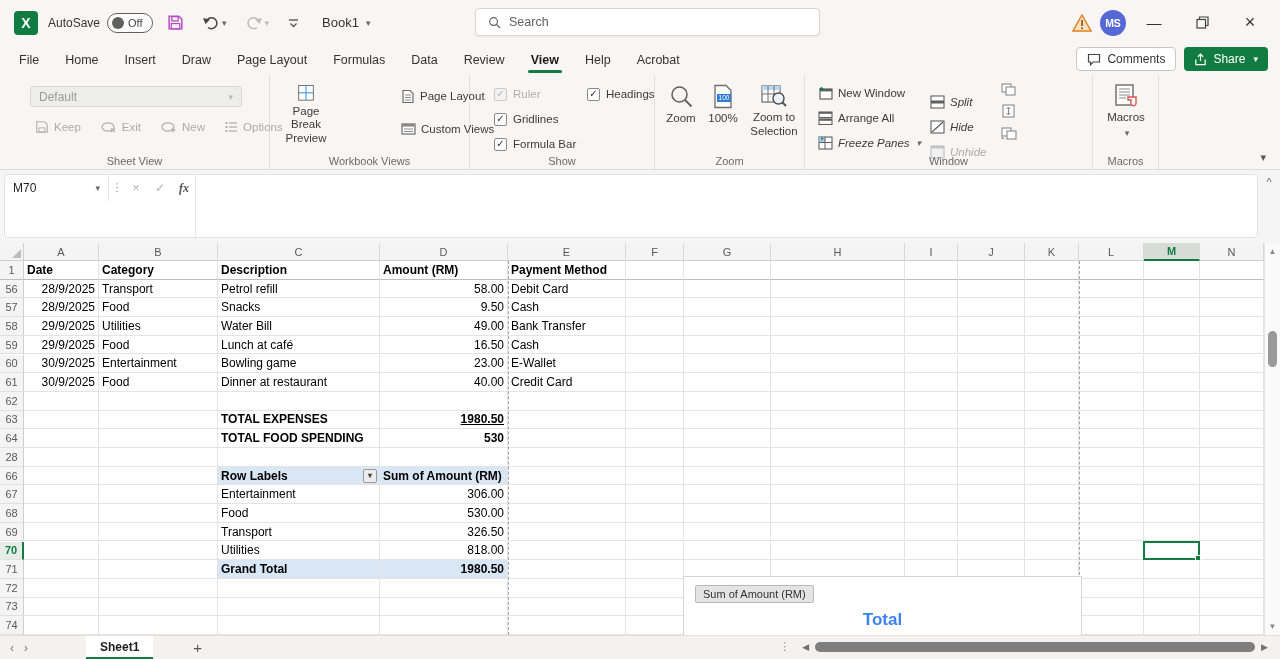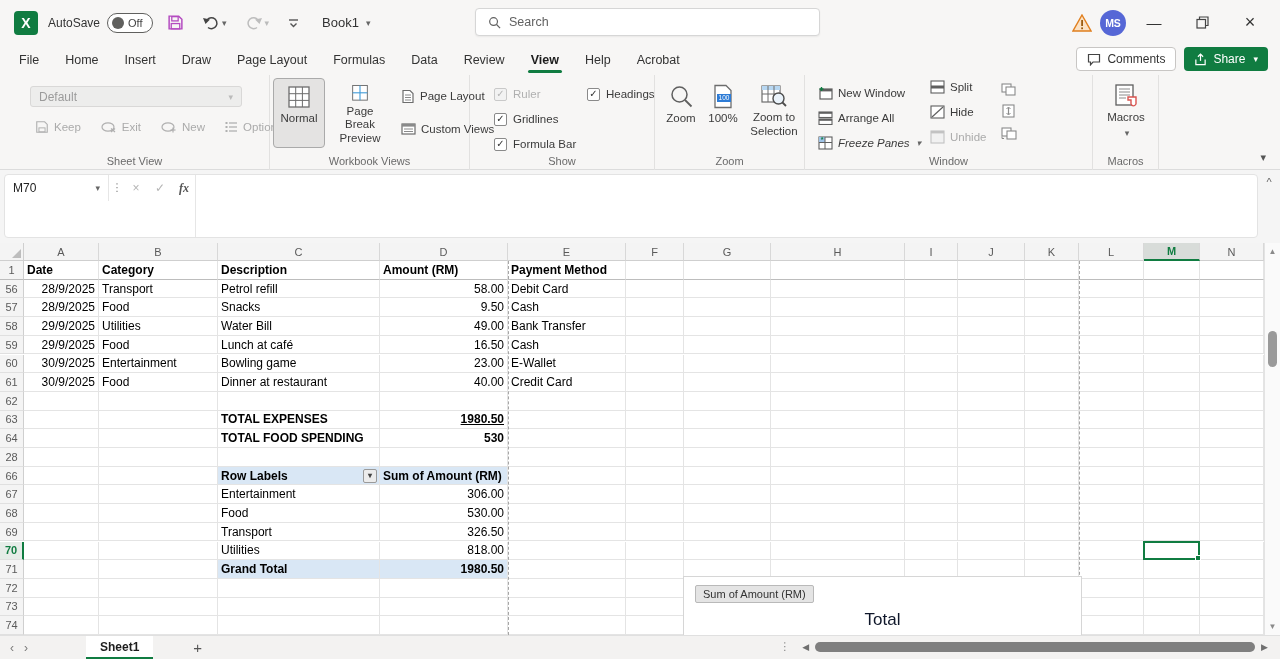--- a/index.html
+++ b/index.html
@@ -76,21 +76,21 @@
   .g-cell.u .cell-text { text-decoration:underline; }
   .g-cell.p { background:#d9e7f5; }
   .pivot-dd { position:absolute; right:2px; top:2px; width:14px; height:14px; background:#ececec; border:1px solid #9a9a9a; border-radius:2px; font-size:8px; color:#444; display:flex; align-items:center; justify-content:center; }
   .page-break { position:absolute; top:18px; width:0; border-left:1px dashed #a6a6a6; }
   .sel-box { position:absolute; border:2px solid #107C41; background:transparent; }
   .sel-handle { position:absolute; right:-3px; bottom:-3px; width:6px; height:6px; background:#107C41; border:1px solid #fff; }
 
   
   .chart { position:absolute; left:683px; top:333px; width:399px; height:242px; background:#fff; border:1px solid #d6d6d6; }
   .field-btn { position:absolute; background:#e4e4e4; border:1px solid #b9b9b9; border-radius:2px; font-size:11px; color:#333; padding:2px 7px; display:flex; align-items:center; gap:5px; }
-  .chart-title { position:absolute; left:0; right:0; top:33px; text-align:center; font-size:17px; color:#0f172a; }
+  .chart-title { position:absolute; left:0; right:0; top:33px; text-align:center; font-size:17px; color:#3b82f6;font-weight:bold; }
   .ytick { position:absolute; font-size:11px; color:#595959; text-align:right; width:50px; }
   .gline { position:absolute; height:1px; background:#e3e3e3; }
 
   
   .vscroll { position:absolute; right:0; top:243px; width:16px; height:392px; background:#fafafa; border-left:1px solid #e3e3e3; }
   .vs-arrow { position:absolute; left:0; width:15px; text-align:center; font-size:8px; color:#8a8a8a; }
   .vs-thumb { position:absolute; left:3px; width:9px; background:#9a9a9a; border-radius:5px; }
   .tabbar { position:absolute; left:0; top:635px; width:1280px; height:24px; background:#f3f2f1; border-top:1px solid #e0e0e0; display:flex; align-items:center; }
   .sheetnav { font-size:12px; color:#7a7a7a; padding:0 10px; }
   .sheet-tab { height:23px; background:#fff; display:flex; align-items:center; padding:0 14px; margin-left:48px; font-size:12px; font-weight:bold; color:#1d1d1d; border-bottom:2.5px solid #107C41; }
@@ -249,30 +249,20 @@
             <rect x="0.5" y="9" width="2" height="2" fill="#b0b0b0"></rect>
           </svg>
         <span>Options</span>
       </div>
     </div>
     <div class="rgroup-label">Sheet View</div>
   </div>
 
   <div class="rgroup" style="width:200px;">
     <div style="position:absolute; left:3px; top:3px; display:flex; gap:2px;">
-      <div class="bigbtn selected" style="width:52px; height:70px;">
-        <svg width="24" height="24" viewBox="0 0 24 24">
-            <rect x="2" y="2" width="20" height="20" fill="#fff" stroke="#6d6d6d" stroke-width="1.3"></rect>
-            <line x1="8.7" y1="2" x2="8.7" y2="22" stroke="#6d6d6d"></line>
-            <line x1="15.4" y1="2" x2="15.4" y2="22" stroke="#6d6d6d"></line>
-            <line x1="2" y1="8.7" x2="22" y2="8.7" stroke="#6d6d6d"></line>
-            <line x1="2" y1="15.4" x2="22" y2="15.4" stroke="#6d6d6d"></line>
-          </svg>
-        <span>Normal</span>
-      </div>
       <div class="bigbtn" style="width:66px; height:70px;">
         <svg width="24" height="24" viewBox="0 0 24 24">
             <rect x="2" y="2" width="20" height="20" fill="#fff" stroke="#6d6d6d" stroke-width="1.3"></rect>
             <line x1="12" y1="2" x2="12" y2="22" stroke="#3f9bd8" stroke-width="1.5"></line>
             <line x1="2" y1="12" x2="22" y2="12" stroke="#3f9bd8" stroke-width="1.5"></line>
           </svg>
         <span>Page Break Preview</span>
       </div>
     </div>
     <div style="position:absolute; left:128px; top:10px;">
@@ -380,21 +370,21 @@
             <rect x="1" y="1" width="13" height="12" fill="#fff" stroke="#5f5f5f" stroke-width="1.1"></rect>
             <rect x="1" y="1" width="6" height="5.5" fill="#9fc4e8"></rect>
             <line x1="7" y1="1" x2="7" y2="13" stroke="#5f5f5f"></line>
             <line x1="1" y1="6.5" x2="14" y2="6.5" stroke="#5f5f5f"></line>
             <text x="3.8" y="5.6" font-size="7" fill="#107C41" text-anchor="middle" font-weight="bold" font-family="Liberation Sans, sans-serif">*</text>
           </svg>
         <span>Freeze Panes</span>
         <span class="chev">▾</span>
       </div>
     </div>
-    <div style="position:absolute; left:122px; top:1px;">
+    <div style="position:absolute; left:122px; top:16px;font-style:italic;">
       <div class="smallbtn">
         <svg width="15" height="14" viewBox="0 0 15 14">
             <rect x="1" y="1" width="13" height="12" fill="#fff" stroke="#5f5f5f" stroke-width="1.1"></rect>
             <rect x="1" y="5.5" width="13" height="3" fill="#5f5f5f"></rect>
           </svg>
         <span>Split</span>
       </div>
       <div class="smallbtn" style="margin-top:3px;">
         <svg width="15" height="14" viewBox="0 0 15 14">
             <rect x="1" y="1" width="13" height="12" fill="#fff" stroke="#5f5f5f" stroke-width="1.1"></rect>

